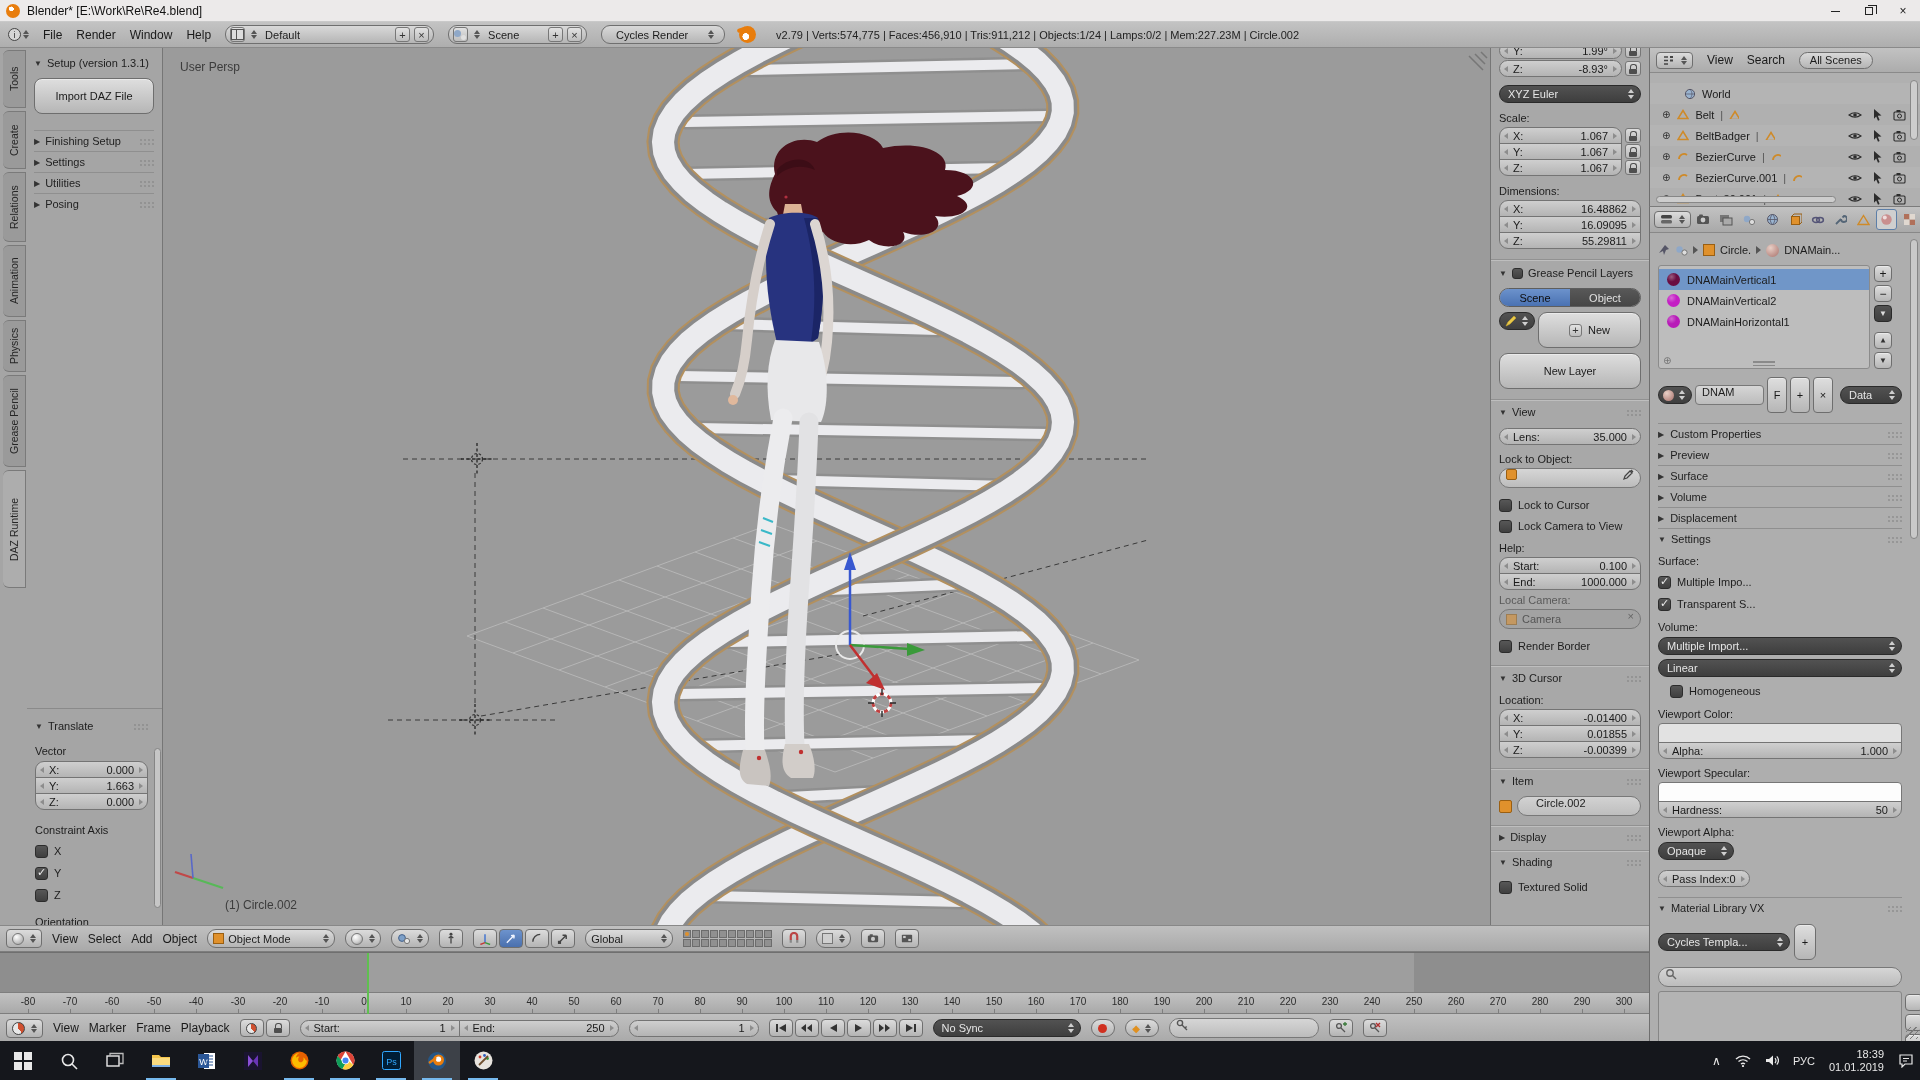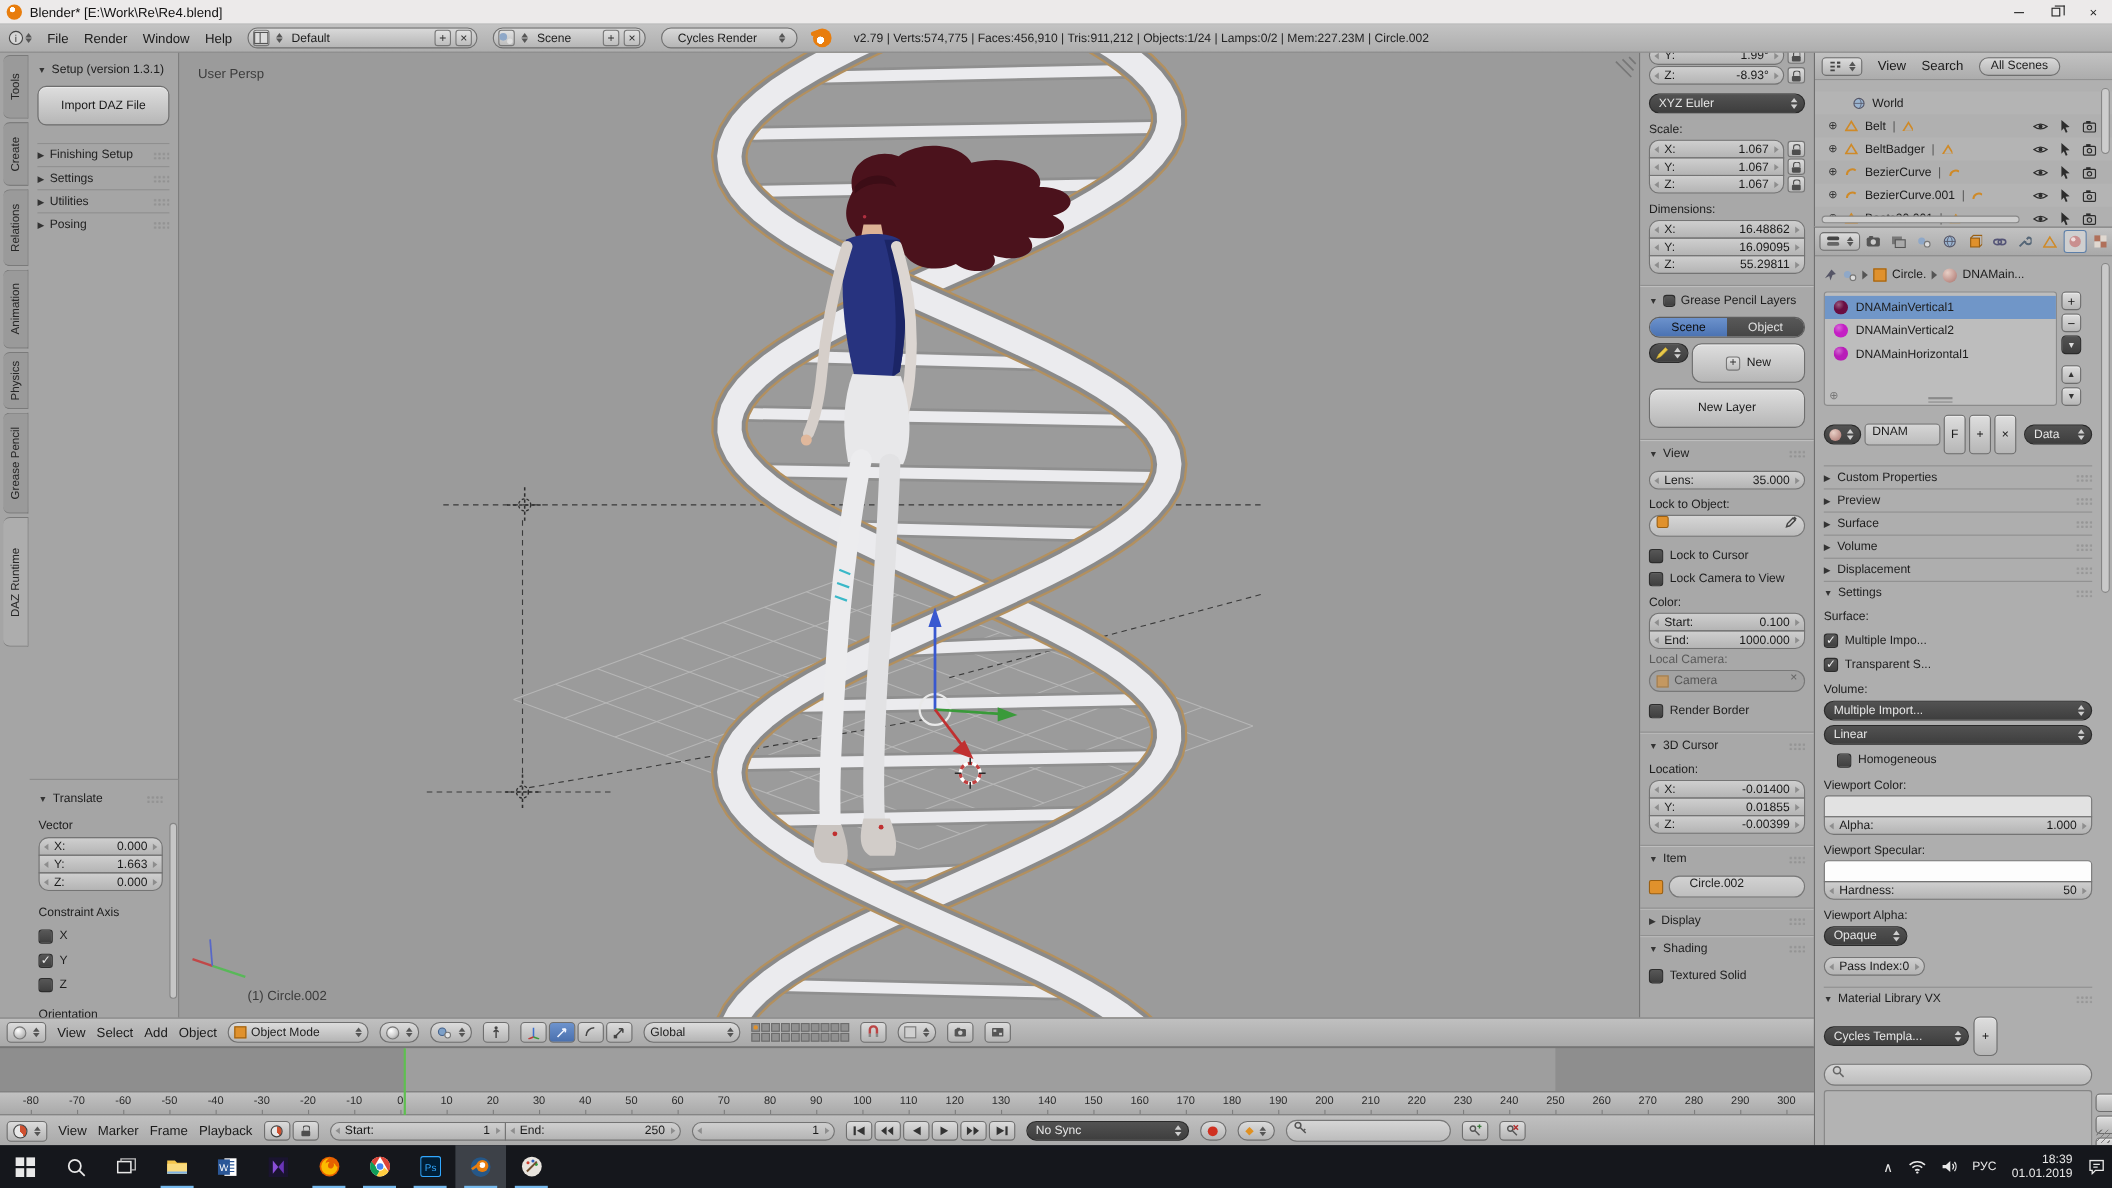--- a/index.html
+++ b/index.html
@@ -505,21 +505,21 @@
         </svg>
     </div>
     <div class="cbrow" style="margin-top:8px;">
         <span class="cb"></span>
         <span class="label">Lock to Cursor</span>
       </div>
     <div class="cbrow" style="margin-top:3px;">
         <span class="cb"></span>
         <span class="label">Lock Camera to View</span>
       </div>
-    <div class="label" style="margin-top:7px;">Color:</div>
+    <div class="label" style="margin-top:7px;">Help:</div>
     <div class="fgroup" style="margin-top:3px;">
       <div class="numfield">
           <span>Start:</span>
           <span>0.100</span>
         </div>
       <div class="numfield">
           <span>End:</span>
           <span>1000.000</span>
         </div>
     </div>

